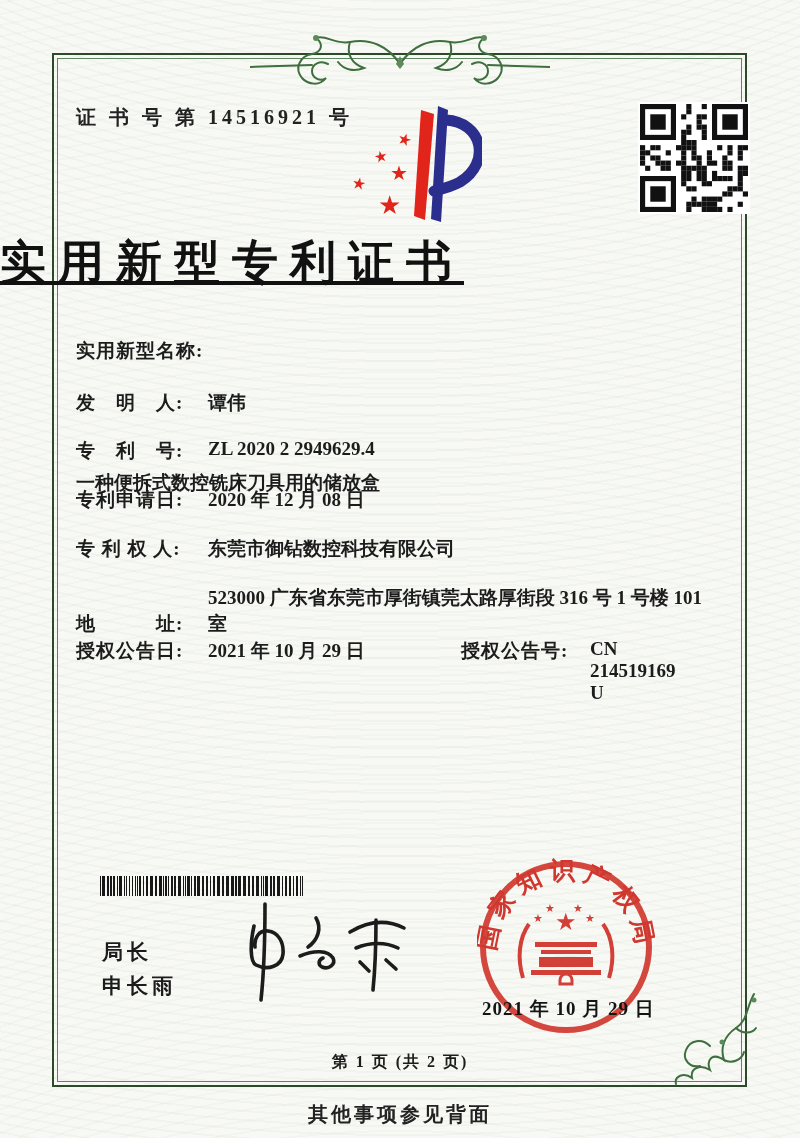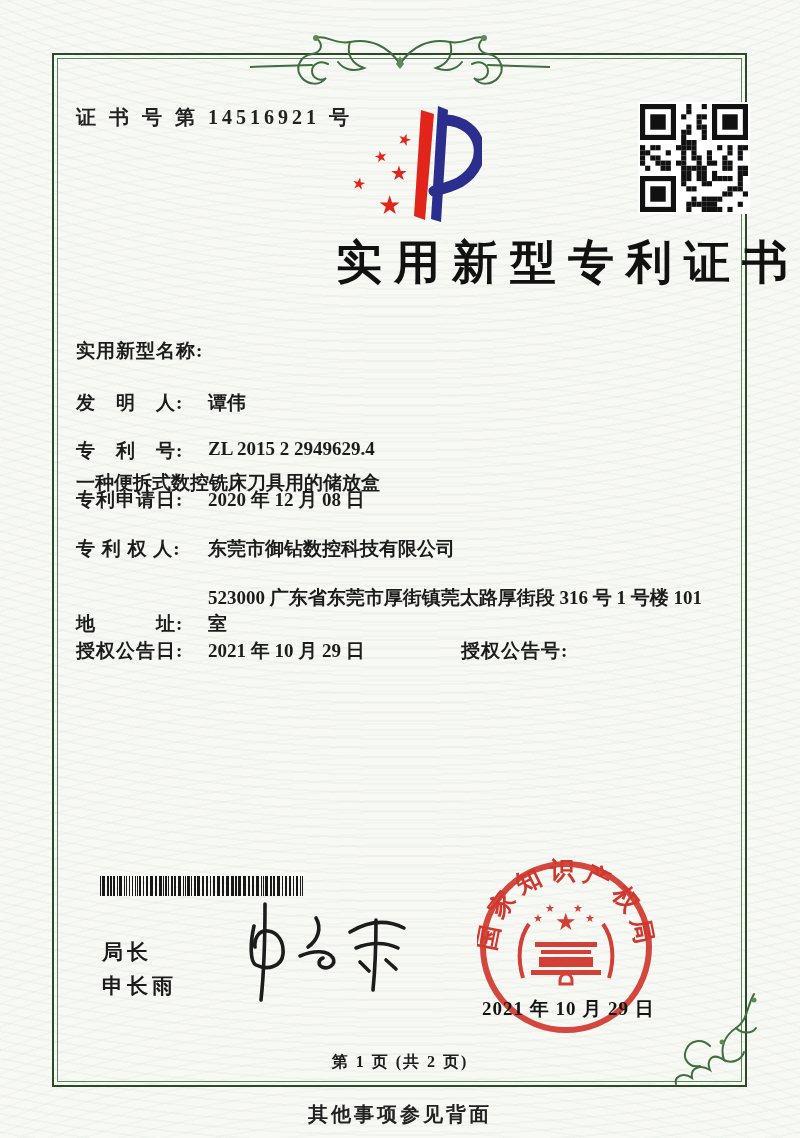--- a/index.html
+++ b/index.html
@@ -33,21 +33,21 @@
     position:absolute;right:42px;bottom:48px;
   }
   .cert-no{
     position:absolute;left:76px;top:104px;
     font-size:20px;letter-spacing:4px;font-weight:bold;color:#222;
   }
   .logo{position:absolute;left:322px;top:92px;}
   .qr{position:absolute;left:638px;top:102px;width:108px;height:108px;background:#fff;padding:2px;}
   .title{
     position:absolute;left:0;top:232px;width:100%;
-    text-align:right;font-size:46px;font-weight:bold;letter-spacing:12px;color:#111;
+    text-align:left;font-size:46px;font-weight:bold;letter-spacing:12px;color:#111;text-decoration:underline;
   }
   .fields{position:absolute;left:76px;top:338px;width:632px;font-size:19px;}
   .frow{position:absolute;left:0;display:flex;align-items:flex-start;}
   .flabel{flex:0 0 132px;font-weight:bold;letter-spacing:1px;white-space:nowrap;}
   .fvalue{font-weight:bold;max-width:500px;}
   .r1{top:0px;flex-direction:column;}.r2{top:52px;}.r3{top:100px;}.r4{top:149px;}.r5{top:198px;}
   .r6{top:247px;align-items:flex-end;}
   .r7{top:300px;}
   .grant-no{position:absolute;left:385px;top:0;display:flex;gap:11px;}
   .grant-no .flabel{flex:0 0 118px;}
@@ -263,39 +263,40 @@
     <div class="frow r1">
       <span class="flabel">实用新型名称:</span>
       <span class="fvalue">一种便拆式数控铣床刀具用的储放盒</span>
     </div>
     <div class="frow r2">
       <span class="flabel">发　明　人:</span>
       <span class="fvalue">谭伟</span>
     </div>
     <div class="frow r3">
       <span class="flabel">专　利　号:</span>
-      <span class="fvalue">ZL 2015 2 2949629.4</span>
+      <span class="fvalue">ZL 2020 2 2949629.4</span>
     </div>
     <div class="frow r4">
       <span class="flabel">专利申请日:</span>
       <span class="fvalue">2020 年 12 月 08 日</span>
     </div>
     <div class="frow r5">
       <span class="flabel">专 利 权 人:</span>
       <span class="fvalue">东莞市御钻数控科技有限公司</span>
     </div>
     <div class="frow r6">
       <span class="flabel">地　　　址:</span>
       <span class="fvalue">523000 广东省东莞市厚街镇莞太路厚街段 316 号 1 号楼 101 室</span>
     </div>
     <div class="frow r7">
       <span class="flabel">授权公告日:</span>
       <span class="fvalue">2021 年 10 月 29 日</span>
       <span class="grant-no">
         <span class="flabel">授权公告号:</span>
+        <span class="fvalue">CN 214519169 U</span>
       </span>
     </div>
   </div>
 
 
   <svg class="barcode" id="barcode-svg" width="205" height="20" viewBox="0 0 205 20">
       <rect x="0" y="0" width="1" height="20" fill="#181818"></rect>
       <rect x="2" y="0" width="3" height="20" fill="#181818"></rect>
       <rect x="7" y="0" width="2" height="20" fill="#181818"></rect>
       <rect x="10" y="0" width="2" height="20" fill="#181818"></rect>

